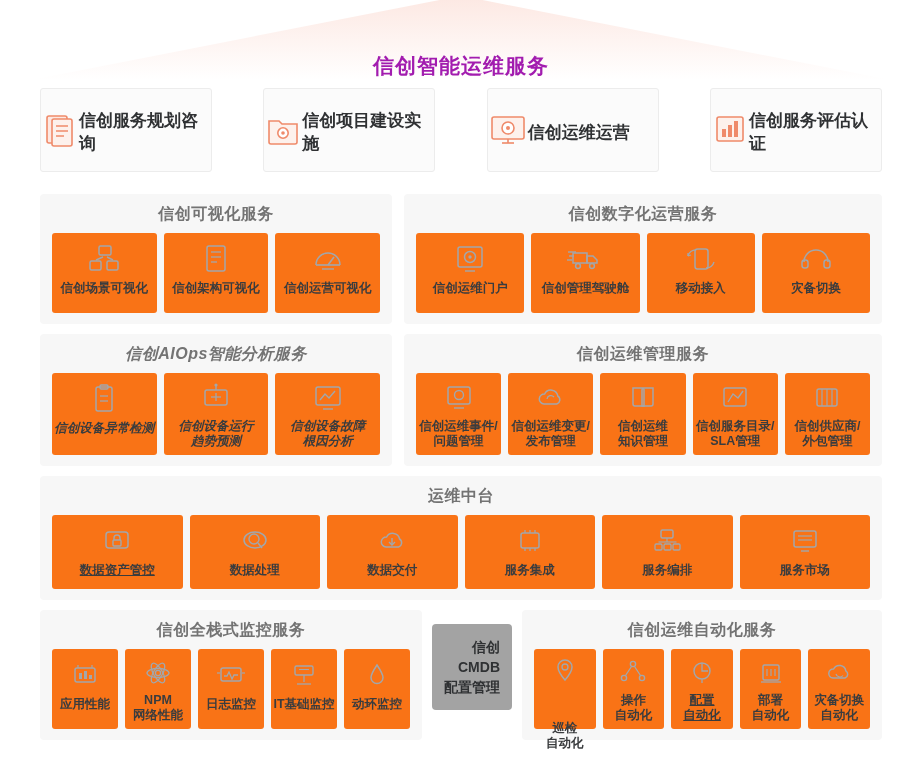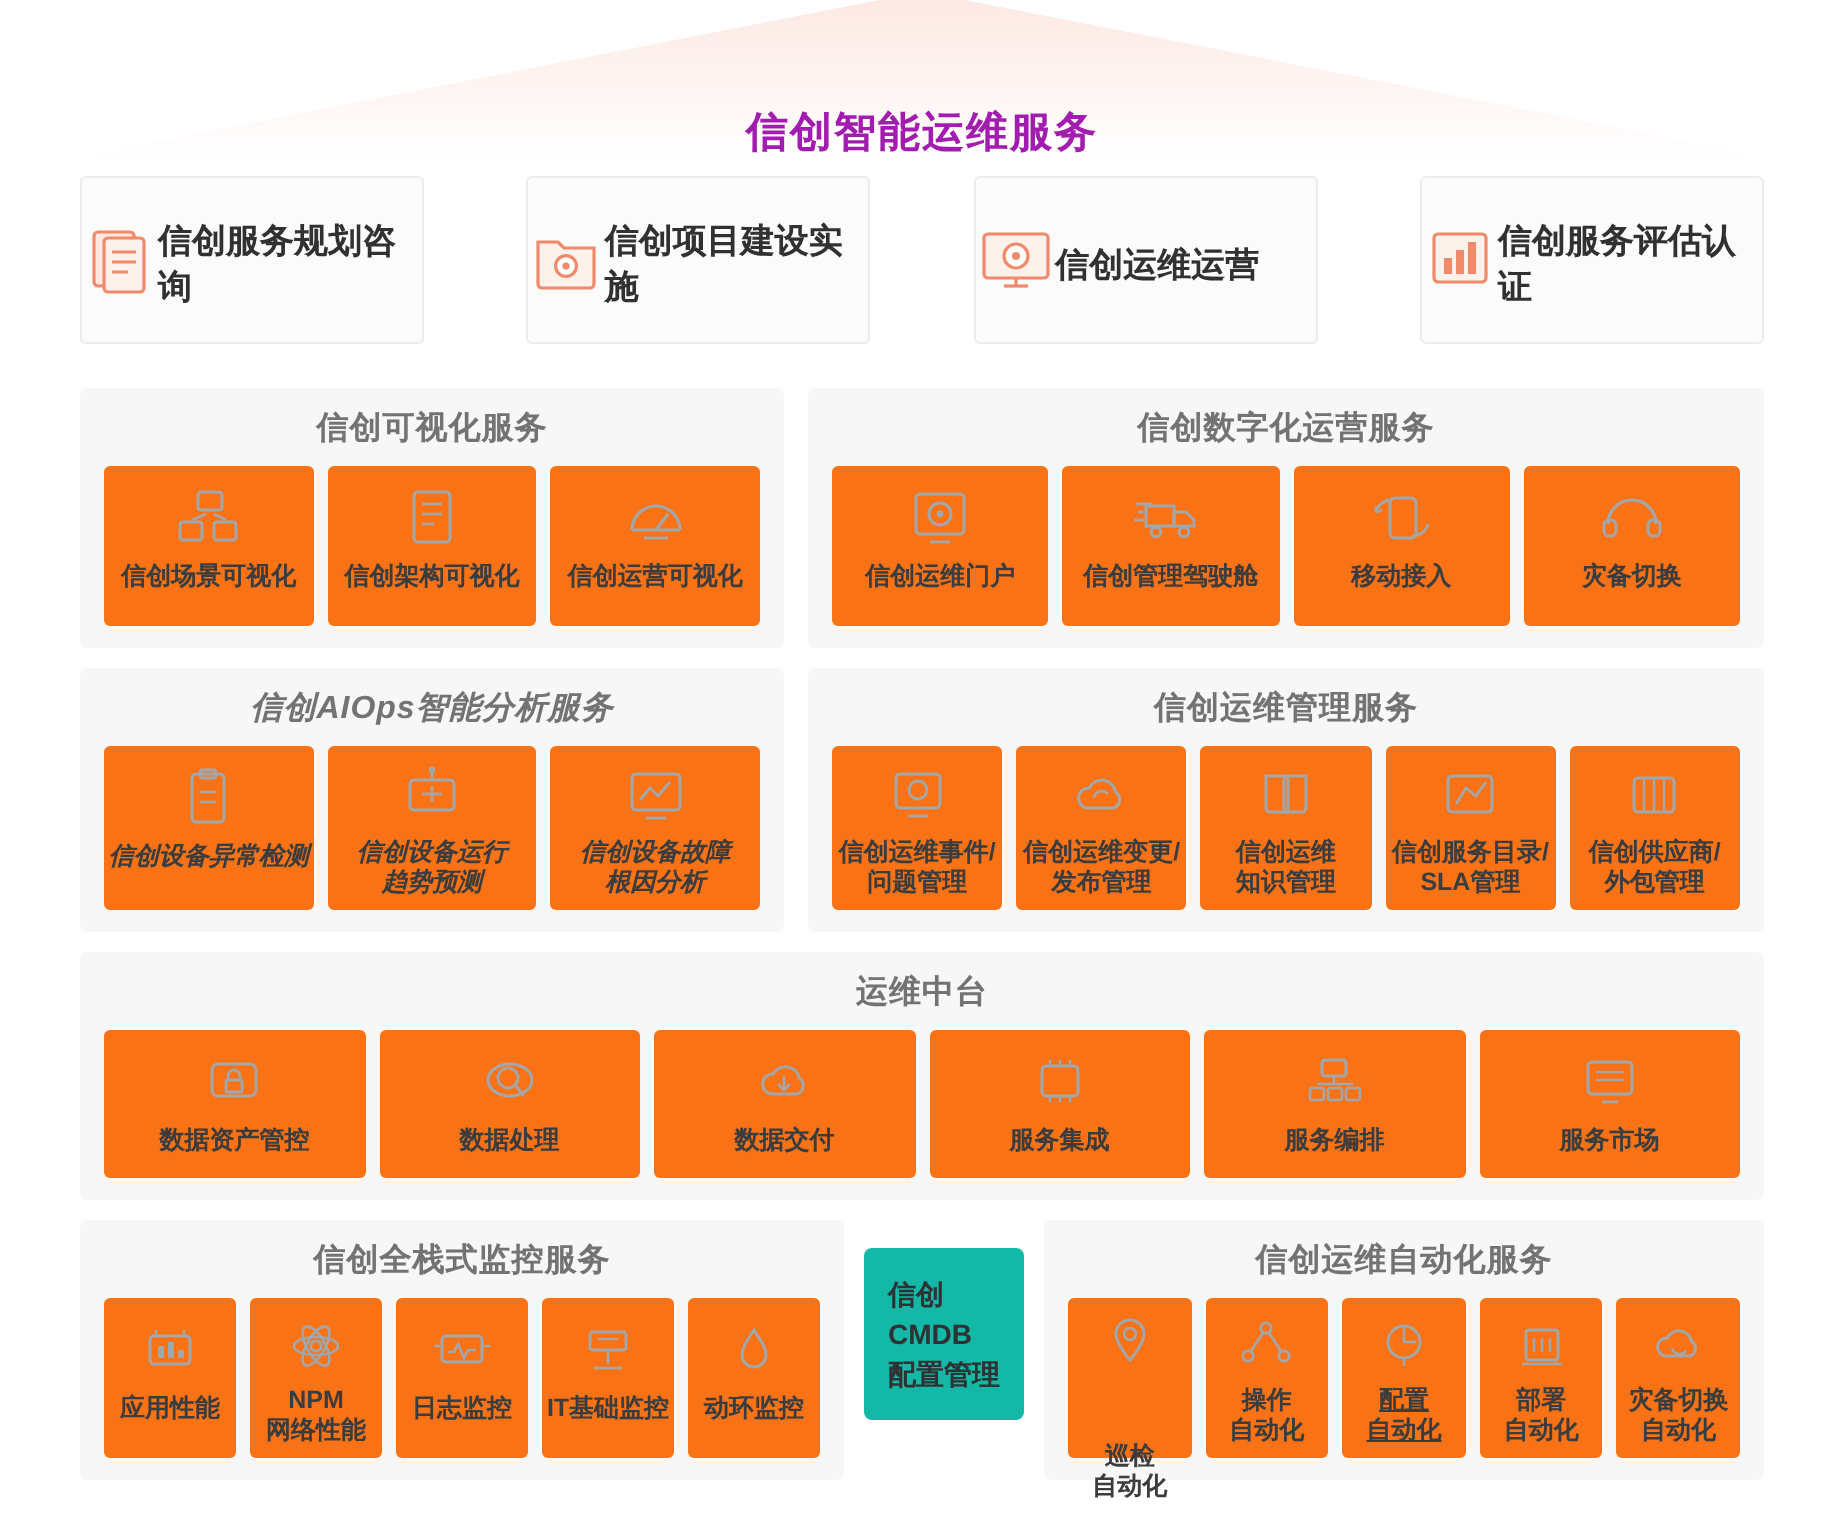--- a/index.html
+++ b/index.html
@@ -128,26 +128,26 @@
     margin-top: 3px;
     white-space: pre-line;
   }
 
   
   .tall-cell .c-label { line-height: 1.22; }
 
   
   .cmdb {
     position: absolute;
-    background: #14b8a6;
+    background: #a3a3a3;
     border-radius: 4px;
     display: flex;
     align-items: center;
     justify-content: center;
-    text-align: left;
+    text-align: right;
     font-size: 14px;
     font-weight: bold;
     color: #2f3133;
     line-height: 1.45;
     white-space: pre-line;
   }
 
   svg { display:block; }
 </style>
 </head>
@@ -400,21 +400,21 @@
         </span>
         <span class="c-label">信创供应商/
 外包管理</span>
       </div>
     </div>
   </div>
 
   <div class="group" style="left:40px; top:476px; width:842px; height:124px;">
     <div class="group-title">运维中台</div>
     <div class="cells">
-      <div class="cell" style="height:74px;">
+      <div class="cell" style="height:74px;text-decoration:underline;">
         <span class="c-icon">
           <svg width="34" height="30" viewBox="0 0 34 30">
             <rect x="6" y="6" width="22" height="16" rx="3" fill="none" stroke="#a2a7ac" stroke-width="1.5"></rect>
             <path d="M14 14 v-2 a3 3 0 0 1 6 0 v2" fill="none" stroke="#a2a7ac" stroke-width="1.4"></path>
             <rect x="13" y="14" width="8" height="6" rx="1" fill="none" stroke="#a2a7ac" stroke-width="1.4"></rect>
           </svg>
         </span>
         <span class="c-label">数据资产管控</span>
       </div>
       <div class="cell" style="height:74px;">

